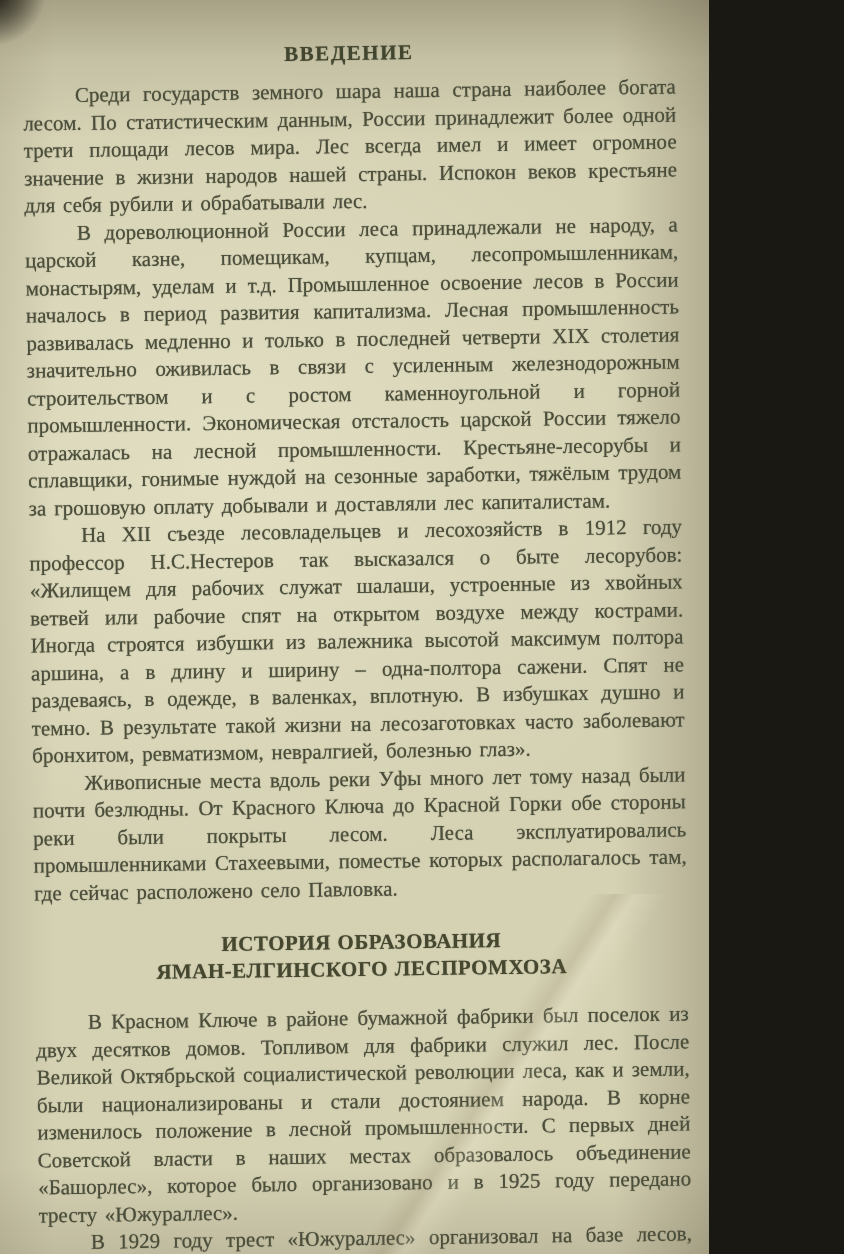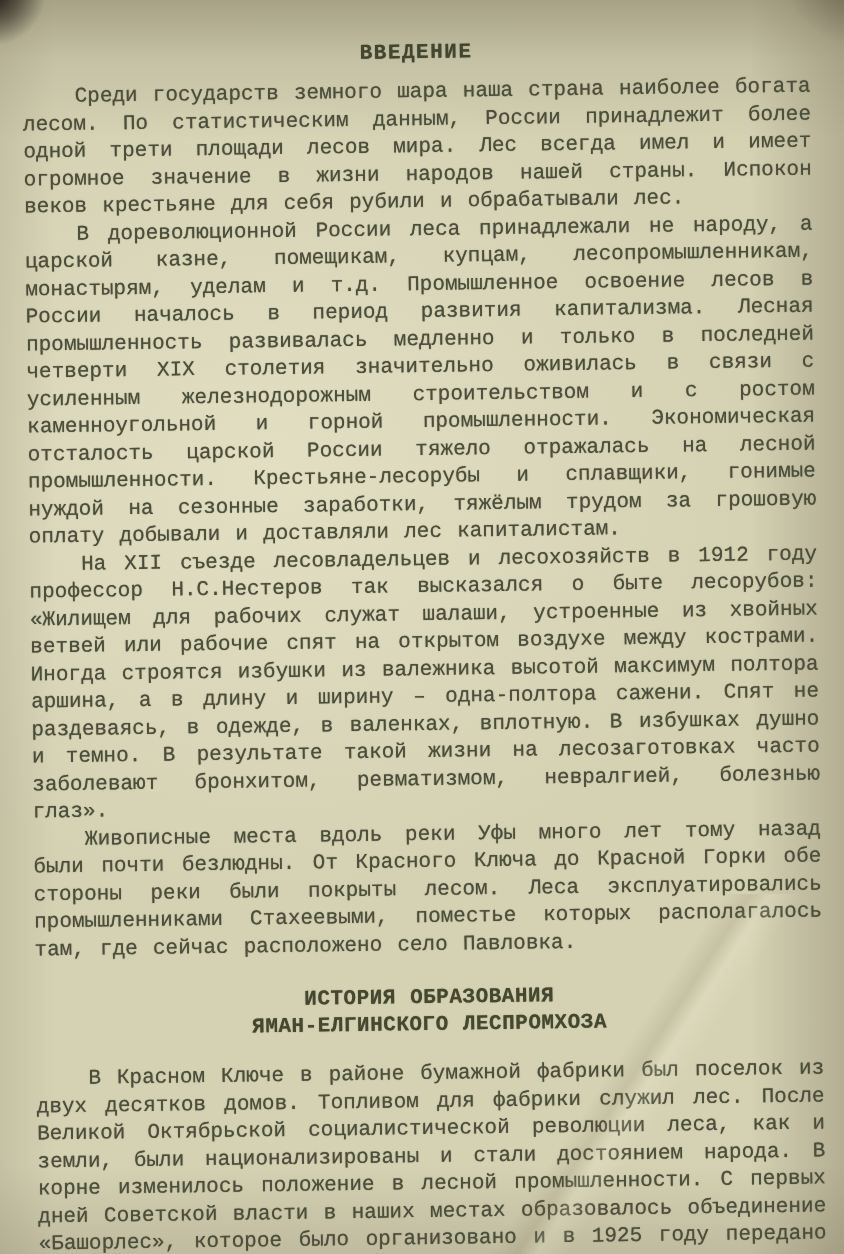--- a/index.html
+++ b/index.html
@@ -2,33 +2,33 @@
 <html><head>
 <meta charset="utf-8">
 <style>
   html, body {
     margin: 0;
     padding: 0;
     background: #1a1812;
   }
   .page {
     position: relative;
-    width: 844px;
+    width: 709px;
     height: 1254px;
     overflow: hidden;
     background:
       radial-gradient(circle 75px at -8px -8px, rgba(12,9,4,0.92) 0%, rgba(12,9,4,0.45) 40%, rgba(12,9,4,0) 72%),
       radial-gradient(circle 110px at 860px -30px, rgba(45,38,20,0.38) 0%, rgba(45,38,20,0) 70%),
       linear-gradient(to bottom, rgba(62,54,32,0.30) 0%, rgba(62,54,32,0.10) 60px, rgba(62,54,32,0) 140px),
       linear-gradient(to left, rgba(62,54,32,0.22) 0%, rgba(62,54,32,0) 95px),
       linear-gradient(to right, rgba(62,54,32,0.10) 0%, rgba(62,54,32,0) 55px),
       linear-gradient(to top, rgba(62,54,32,0.14) 0%, rgba(62,54,32,0) 90px),
       radial-gradient(ellipse 640px 560px at 32% 38%, rgba(255,252,228,0.32) 0%, rgba(255,252,228,0) 75%),
       #d5d1b3;
-    font-family: Liberation Mono, monospace;
+    font-family: Liberation Serif, serif;
   }
   
   .crease {
     position: absolute;
     right: 0;
     bottom: 0;
     width: 420px;
     height: 360px;
     background:
       linear-gradient(123deg,

